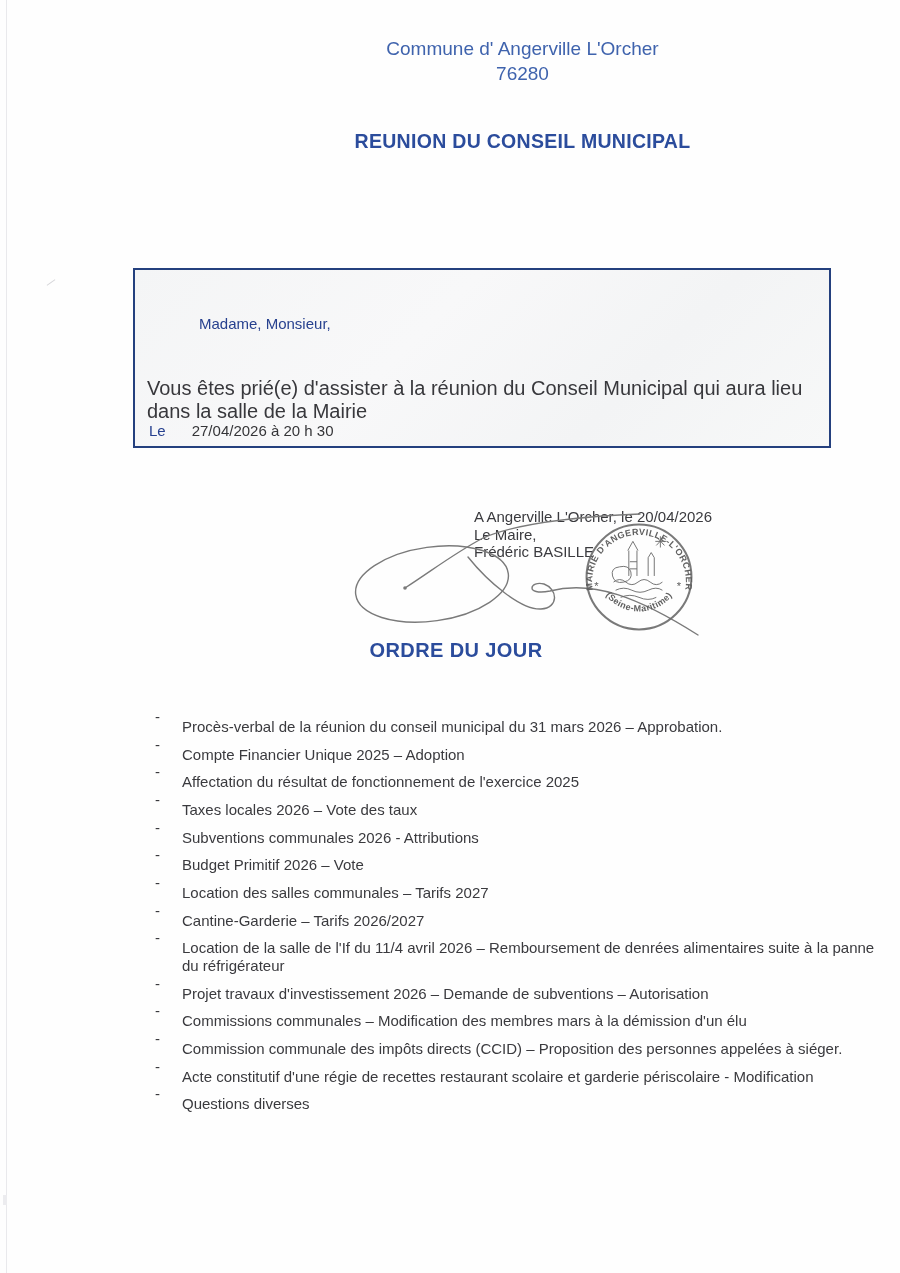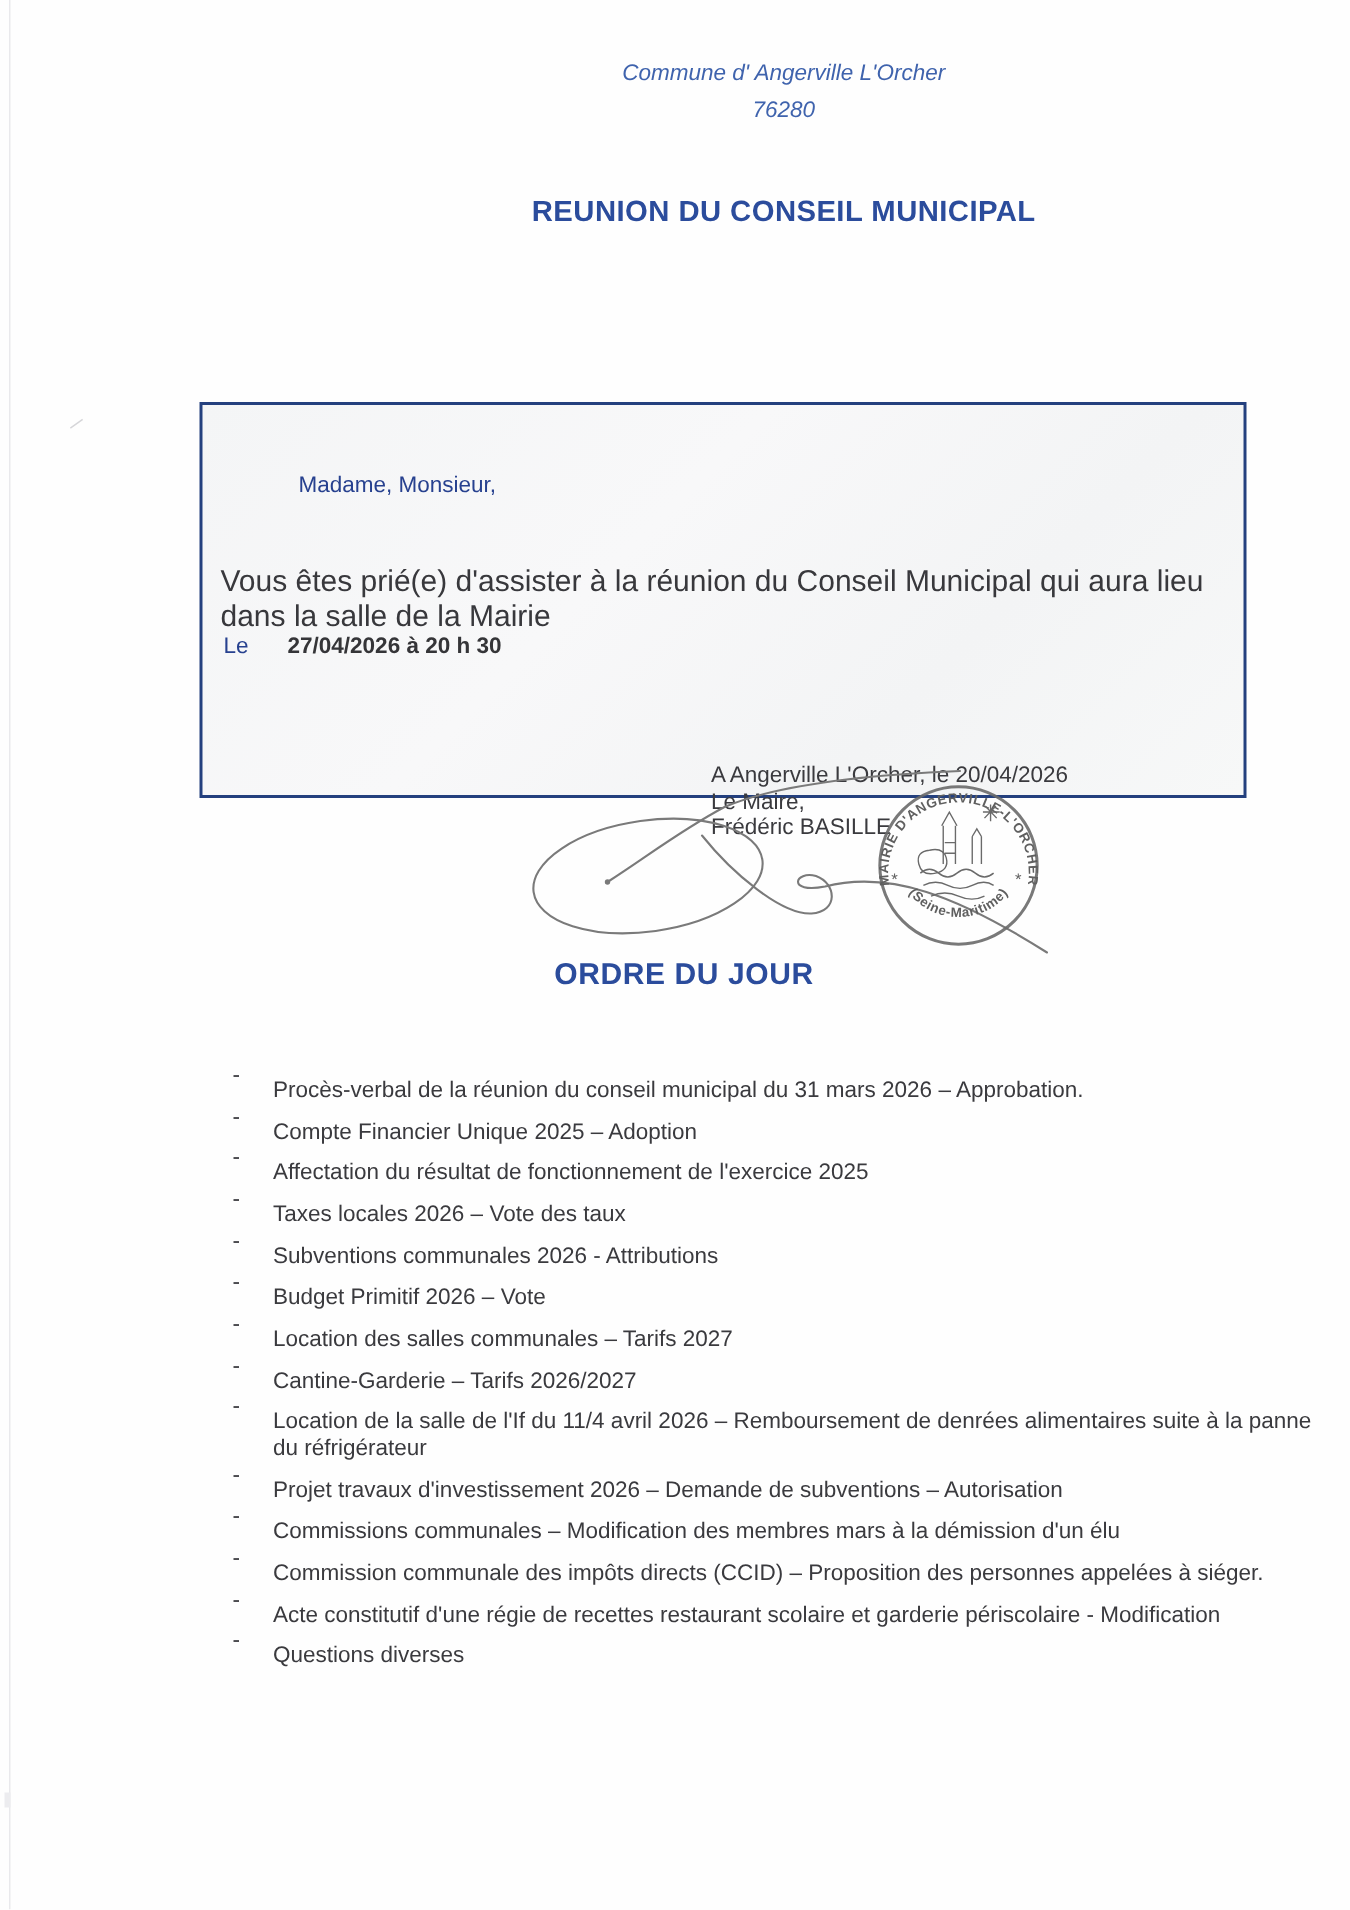--- a/index.html
+++ b/index.html
@@ -11,33 +11,33 @@
     -webkit-font-smoothing:antialiased;
   }
   .abs{position:absolute;}
   
   .scan-edge{left:6px;top:0;width:1px;height:1273px;background:#e9e9ec;}
   .scan-mark{left:46px;top:282px;width:10px;height:1px;background:#d6d6d9;transform:rotate(-35deg);}
   .scan-dash1{left:3px;top:1195px;width:4px;height:10px;background:#ececef;}
 
   
   .header-block{left:145px;top:37px;width:755px;text-align:center;
-    color:#3f63ad;font-size:15px;line-height:24.5px;font-style:italic;}
+    color:#3f63ad;font-size:19px;line-height:24.5px;}
   .doc-title{left:145px;top:130px;width:755px;text-align:center;
     color:#2b4c9c;font-size:19.5px;font-weight:bold;letter-spacing:.3px;}
 
   
-  .letter-box{left:133px;top:268px;width:698px;height:264px;
+  .letter-box{left:133px;top:268px;width:698px;height:180px;
     border:2px solid #24407e;box-sizing:border-box;
     background:linear-gradient(135deg,#f4f5f6 0%,#f8f8f9 40%,#f3f4f5 70%,#f7f8f8 100%);}
   .letter-box .salutation{left:64px;top:45px;color:#27418f;font-size:15px;}
   .letter-box .body-line{left:12px;top:107px;width:676px;font-size:20px;color:#38383c;}
   .letter-box .date-line{left:14px;top:152px;font-size:15px;}
   .date-label{color:#27418f;}
-  .date-value{font-weight:bold;color:#353538;margin-left:26px;}
+  .date-value{font-weight:normal;color:#353538;margin-left:26px;}
   .letter-box .closing{left:15px;top:188px;font-size:15px;color:#38383c;}
 
   
   .sign-block{left:474px;top:508px;font-size:15px;line-height:17.6px;color:#3a3a3e;}
   .sig-svg{left:338px;top:512px;}
   .stamp-svg{left:583px;top:521px;}
 
   
   .agenda-heading{left:6px;top:639px;width:900px;text-align:center;
     color:#2b4c9c;font-size:20px;font-weight:bold;letter-spacing:.4px;}

